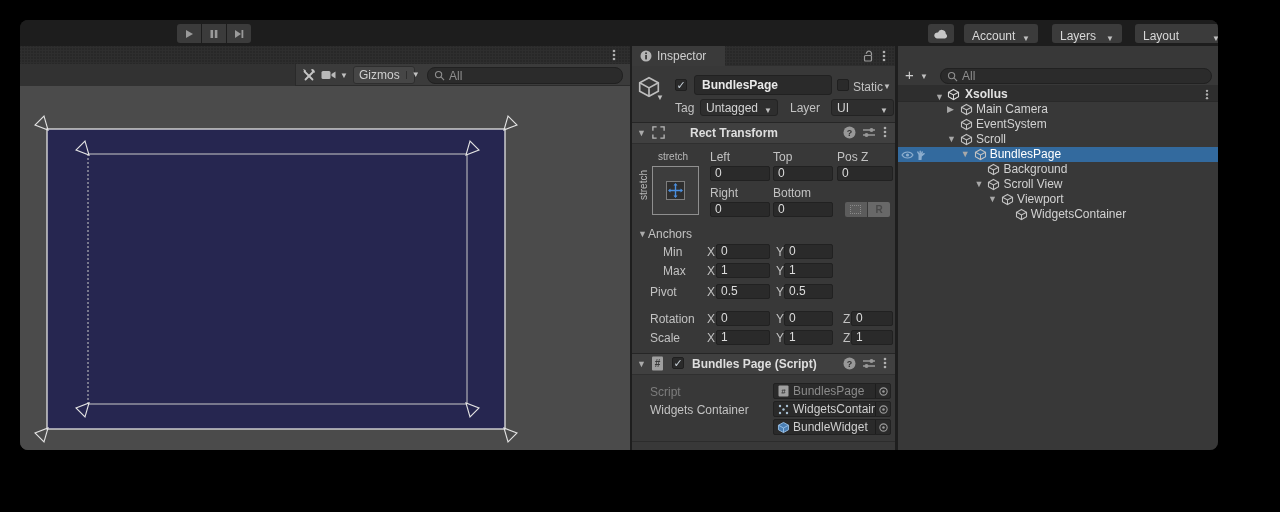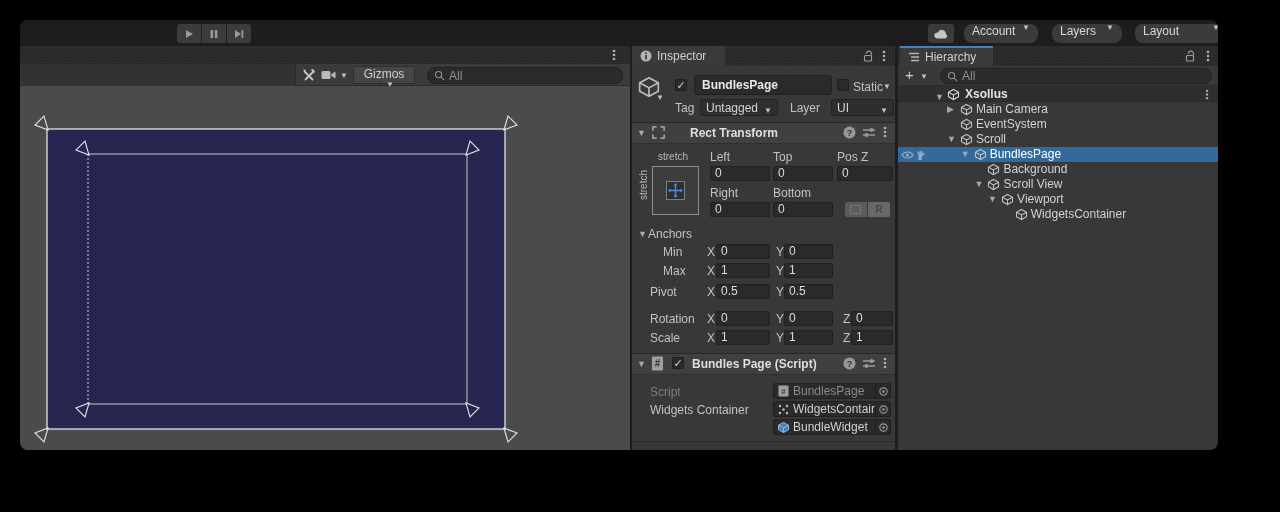--- a/index.html
+++ b/index.html
@@ -2,21 +2,21 @@
 <html><head>
 <meta charset="utf-8">
 <style>
   * { margin:0; padding:0; box-sizing:border-box; }
   html,body { width:1280px; height:512px; background:#000; font-family:"Liberation Sans",sans-serif; }
   .window { position:absolute; left:20px; top:20px; width:1198px; height:430px; background:#1e1e1e; border-radius:8px; overflow:hidden; }
   .abs { position:absolute; }
   
   .toolbar { position:absolute; left:0; top:0; width:1198px; height:26px; background:#1d1d1d; }
   .tbtn { position:absolute; top:4px; height:19px; background:#3b3b3b; border-radius:3px; display:flex; align-items:center; justify-content:center; }
-  .dd { position:absolute; top:4px; height:19px; background:#3b3b3b; border-radius:8px; color:#d8d8d8; font-size:12px; display:flex; align-items:flex-start; padding:0 8px; }
+  .dd { position:absolute; top:4px; height:19px; background:#3b3b3b; border-radius:3px; color:#d8d8d8; font-size:12px; display:flex; align-items:flex-end; padding:0 8px; }
   .dd .caret { margin-left:auto; }
   .caret { font-size:8px; color:#c0c0c0; line-height:1; }
   
   .pane { position:absolute; top:26px; height:404px; background:#383838; }
   .tabbar { position:absolute; left:0; top:0; right:0; height:20px; background:#282828;
     background-image:radial-gradient(circle,#2e2e2e 1px,transparent 1.1px); background-size:3px 3px;padding-left:40px; }
   .tab { position:absolute; top:0; height:20px; background:#3a3a3a; display:flex; align-items:center; padding:0 8px; font-size:12px; color:#cfcfcf; }
   
   #scene { left:0; width:610px; }
   #scene .tabbar { height:18px; }
@@ -105,21 +105,21 @@
           <path d="M4.5 12.5L12 5" stroke="#c4c4c4" stroke-width="1.8" stroke-linecap="round"></path>
           <path d="M10.2 2.2a3 3 0 0 1 3.6 3.6l-2-.6-1-1z" fill="#c4c4c4"></path>
           <path d="M3.5 4.5L11.5 12.5" stroke="#c4c4c4" stroke-width="1.8" stroke-linecap="round"></path>
           <path d="M2 2l2.5 1 .6 1.8-1.8-.6z" fill="#c4c4c4"></path>
         </svg>
       <svg class="abs" style="left:301px;top:6px;" width="15" height="10" viewBox="0 0 15 10">
           <rect x="0.5" y="1" width="9" height="8" rx="1.5" fill="#b9b9b9"></rect>
           <path d="M10.5 4L14.5 1.6v6.8L10.5 6z" fill="#b9b9b9"></path>
         </svg>
       <span class="caret abs" style="left:320px;top:8px;">▼</span>
-      <div class="gizbtn" style="left:333px;top:2px;width:62px;height:18px;padding:0 5px;flex-direction:column;">
+      <div class="gizbtn" style="left:333px;top:2px;width:62px;height:18px;padding:0 5px;">
         <span>Gizmos</span>
         <span class="caret" style="margin-left:6px;border-left:1px solid #2e2e2e;padding-left:5px;">▼</span>
       </div>
       <div class="searchfield" style="left:407px;top:3px;width:196px;height:17px;">
         <svg width="11" height="11" viewBox="0 0 12 12" style="margin-right:4px;">
             <circle cx="5" cy="5" r="3.4" fill="none" stroke="#8e8e8e" stroke-width="1.2"></circle>
             <path d="M7.6 7.6L11 11" stroke="#8e8e8e" stroke-width="1.2"></path>
           </svg>
         <span>All</span>
       </div>
@@ -335,37 +335,20 @@
               <circle cx="6" cy="6" r="4" fill="none" stroke="#9a9a9a" stroke-width="1.2"></circle>
               <circle cx="6" cy="6" r="1.4" fill="#9a9a9a"></circle>
             </svg>
           </span>
         </div>
       </div>
     <div class="abs" style="left:0;top:395px;width:263px;height:1px;background:#2c2c2c;"></div>
   </div>
 
   <div id="hierarchy" class="pane">
-    <div class="tabbar">
-      <div class="tab" style="left:2px;width:93px;border-top:2px solid #4a7ebe;">
-        <svg width="12" height="10" viewBox="0 0 12 10" style="margin-right:5px;">
-            <path d="M1 1.5h10M3 5h8M3 8.5h8" stroke="#b5b5b5" stroke-width="1.4"></path>
-          </svg>
-        <span>Hierarchy</span>
-      </div>
-      <svg class="abs" style="left:287px;top:4px;" width="11" height="12" viewBox="0 0 11 12">
-          <rect x="1.5" y="5.5" width="7" height="5.5" rx="1" fill="none" stroke="#9a9a9a" stroke-width="1.2"></rect>
-          <path d="M8.5 5.5V3.8a2.6 2.6 0 0 0-5.2 0" fill="none" stroke="#9a9a9a" stroke-width="1.2"></path>
-        </svg>
-      <svg class="abs" style="left:308px;top:4px;" width="4" height="12" viewBox="0 0 4 12">
-          <circle cx="2" cy="2" r="1.3" fill="#b0b0b0"></circle>
-          <circle cx="2" cy="6" r="1.3" fill="#b0b0b0"></circle>
-          <circle cx="2" cy="10" r="1.3" fill="#b0b0b0"></circle>
-        </svg>
-    </div>
     <div class="abs" style="left:0;top:20px;width:320px;height:20px;background:#383838;border-bottom:1px solid #2e2e2e;">
       <span class="abs" style="left:7px;top:0px;font-size:15px;color:#d0d0d0;">+</span>
       <span class="caret abs" style="left:22px;top:7px;">▼</span>
       <div class="searchfield" style="left:42px;top:2px;width:272px;height:16px;">
         <svg width="11" height="11" viewBox="0 0 12 12" style="margin-right:4px;">
             <circle cx="5" cy="5" r="3.4" fill="none" stroke="#8e8e8e" stroke-width="1.2"></circle>
             <path d="M7.6 7.6L11 11" stroke="#8e8e8e" stroke-width="1.2"></path>
           </svg>
         <span>All</span>
       </div>

